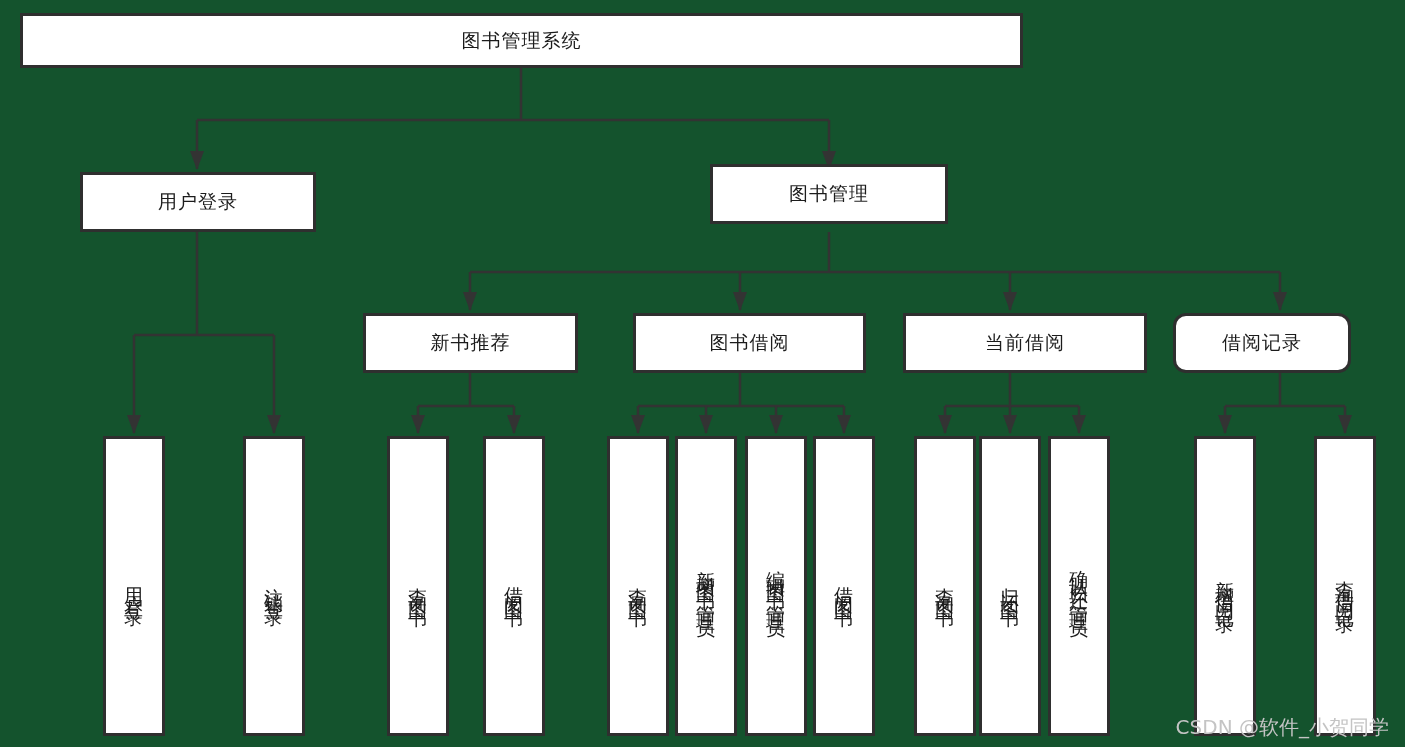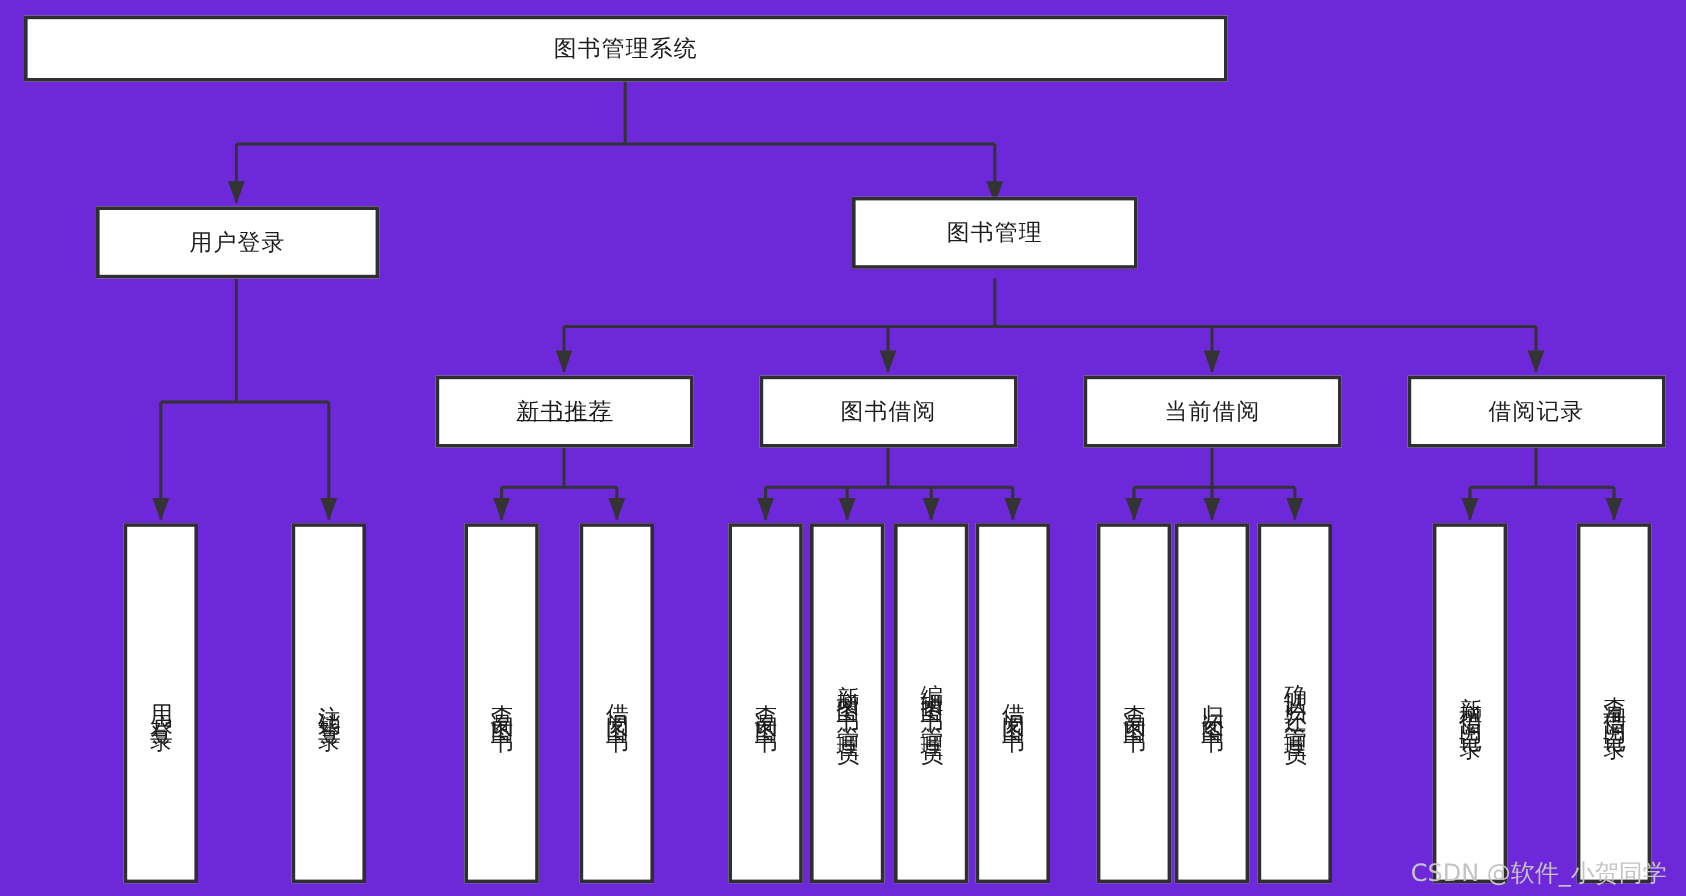--- a/index.html
+++ b/index.html
@@ -1,19 +1,19 @@
 <!DOCTYPE html>
 <html><head>
 <meta charset="utf-8">
 <style>
   html,body{margin:0;padding:0;background:#ffffff;}
   .stage{
     position:relative;
     width:1405px;height:747px;
-    background:#6d28d9;
+    background:#14532d;
     font-family:"DejaVu Sans","Liberation Sans",sans-serif;
     overflow:hidden;
   }
   .connectors{position:absolute;left:0;top:0;width:1405px;height:747px;}
   .c{stroke:#333333;stroke-width:2.5;fill:none;}
   .node{
     position:absolute;
     box-sizing:border-box;
     border:3px solid #2f2f2f;
     background:#ffffff;
@@ -86,24 +86,24 @@
     <path class="c" d="M1280,373 V406 M1225,406 H1345"></path>
     <line class="c" x1="1225" y1="406" x2="1225" y2="433" marker-end="url(#ah)"></line>
     <line class="c" x1="1345" y1="406" x2="1345" y2="433" marker-end="url(#ah)"></line>
   </svg>
 
   <div class="node h-node" style="left:20px;top:13px;width:1003px;height:55px;">图书管理系统</div>
 
   <div class="node h-node" style="left:80px;top:172px;width:236px;height:60px;">用户登录</div>
   <div class="node h-node" style="left:710px;top:164px;width:238px;height:60px;">图书管理</div>
 
-  <div class="node h-node" style="left:363px;top:313px;width:215px;height:60px;text-decoration:underline;">新书推荐</div>
-  <div class="node h-node" style="left:633px;top:313px;width:215px;height:60px;">图书借阅</div>
-  <div class="node h-node" style="left:903px;top:313px;width:215px;height:60px;">当前借阅</div>
-  <div class="node h-node" style="left:1173px;top:313px;width:215px;height:60px;">借阅记录</div>
+  <div class="node h-node" style="left:363px;top:313px;width:215px;height:60px;">新书推荐</div>
+  <div class="node h-node" style="left:633px;top:313px;width:233px;height:60px;">图书借阅</div>
+  <div class="node h-node" style="left:903px;top:313px;width:244px;height:60px;">当前借阅</div>
+  <div class="node h-node" style="left:1173px;top:313px;width:178px;height:60px;border-radius:13px;">借阅记录</div>
 
   <div class="node v-node" style="left:103px;top:436px;width:62px;height:300px;">用户登录</div>
   <div class="node v-node" style="left:243px;top:436px;width:62px;height:300px;">注销登录</div>
 
   <div class="node v-node" style="left:387px;top:436px;width:62px;height:300px;">查询图书</div>
   <div class="node v-node" style="left:483px;top:436px;width:62px;height:300px;">借阅图书</div>
 
   <div class="node v-node" style="left:607px;top:436px;width:62px;height:300px;">查询图书</div>
   <div class="node v-node" style="left:675px;top:436px;width:62px;height:300px;">新增图书（管理员）</div>
   <div class="node v-node" style="left:745px;top:436px;width:62px;height:300px;">编辑图书（管理员）</div>

